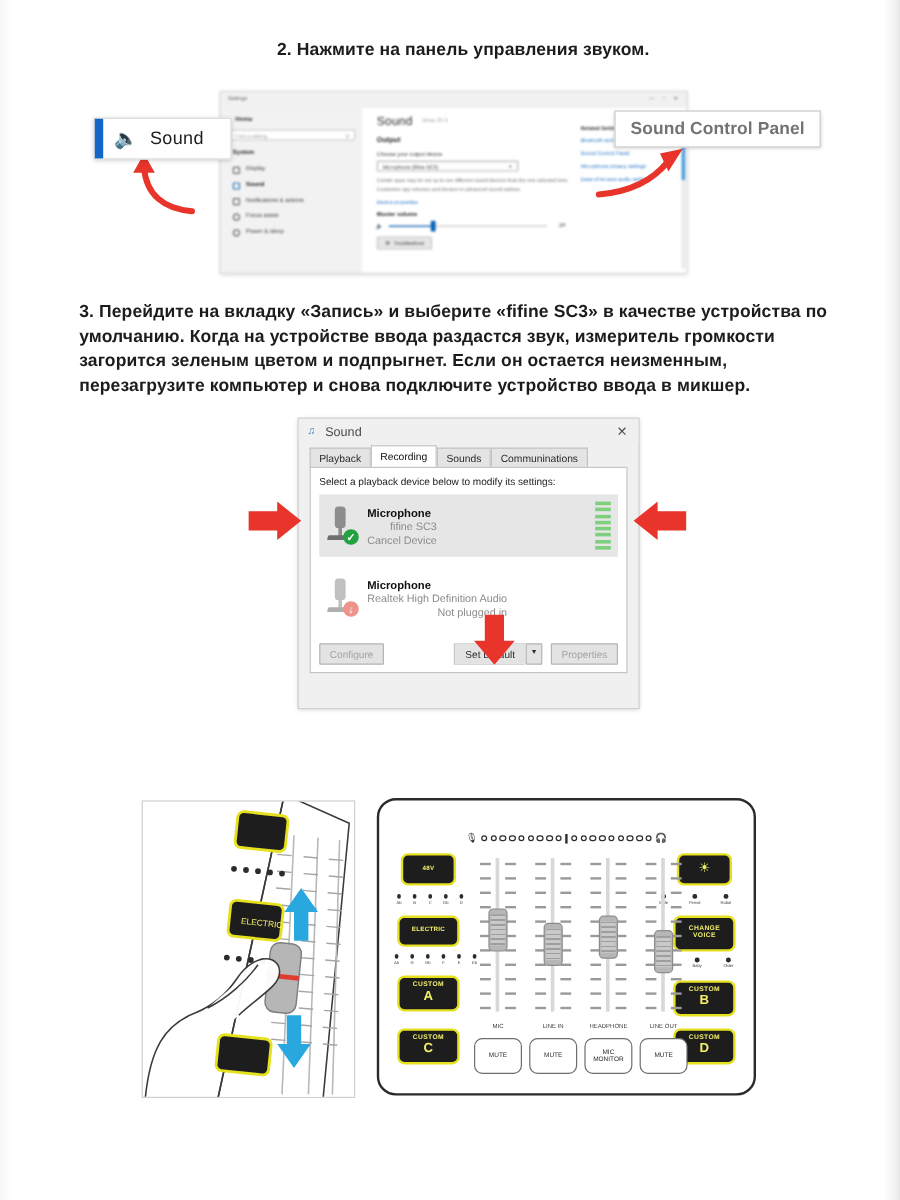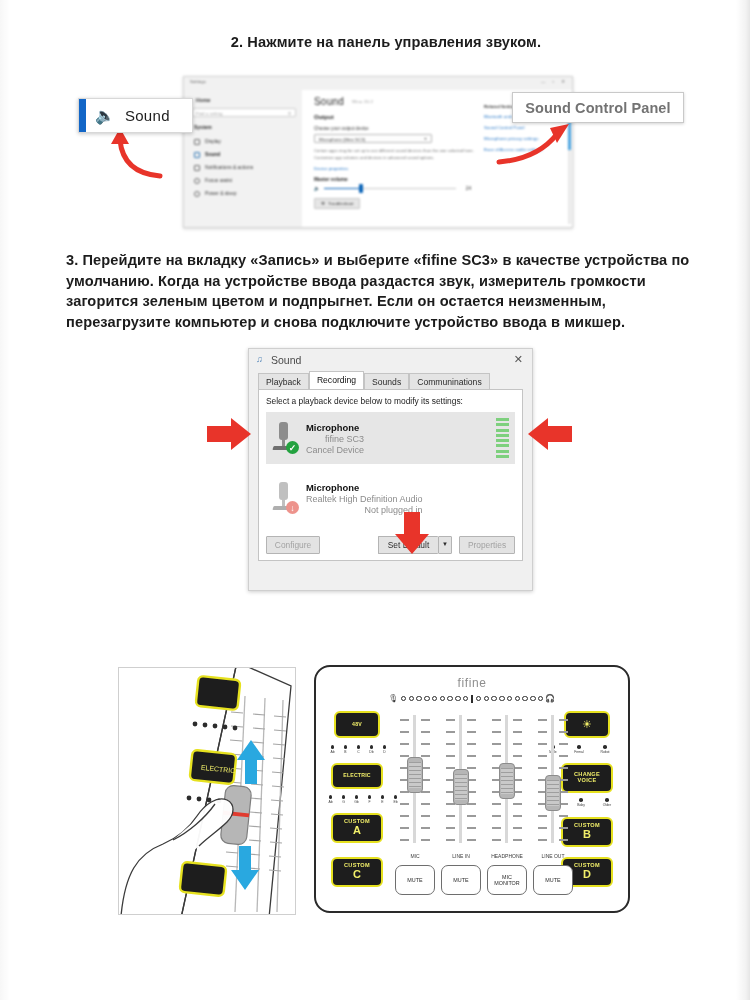--- a/index.html
+++ b/index.html
@@ -483,21 +483,20 @@
           <path d="M2 248 C 6 206, 18 186, 44 176 C 58 170, 70 160, 78 148 C 86 136, 98 128, 108 132 C 116 136, 116 146, 108 154 C 100 162, 88 170, 80 178"></path>
           <path d="M54 172 C 70 164, 86 150, 96 136"></path>
         </g>
 
         <polygon points="126,72 138,72 138,96 146,96 132,116 118,96 126,96" fill="#29a8e0" transform="rotate(180 132 94)"></polygon>
         <polygon points="120,178 132,178 132,202 140,202 126,222 112,202 120,202" fill="#29a8e0"></polygon>
       </svg>
     </div>
 
     <div class="mixer">
-      <div class="mx-logo">fifine</div>
 
       <div class="mx-leds">
         <span class="gl">🎙</span>
         <span class="o"></span>
           <span class="o"></span>
           <span class="o"></span>
           <span class="o"></span>
         <span class="o"></span>
           <span class="o"></span>
           <span class="o"></span>

